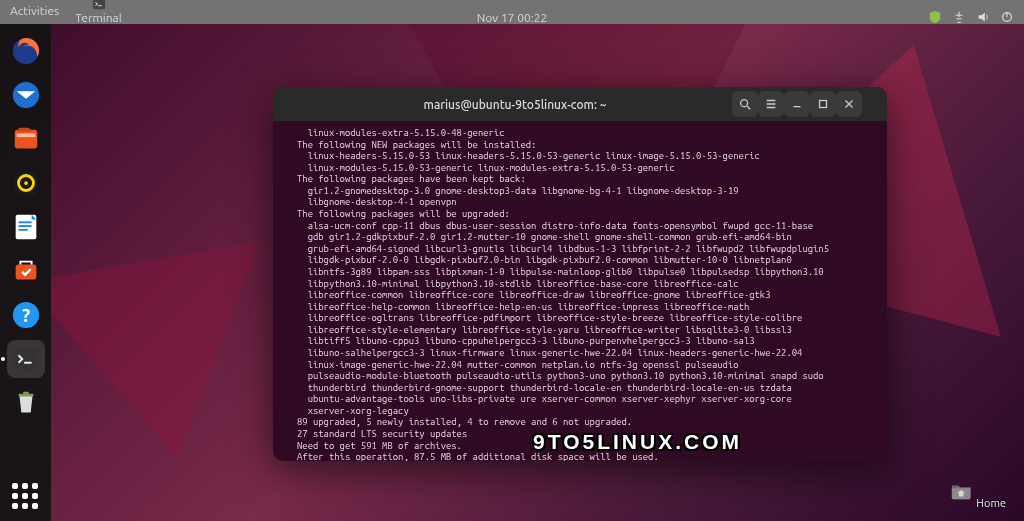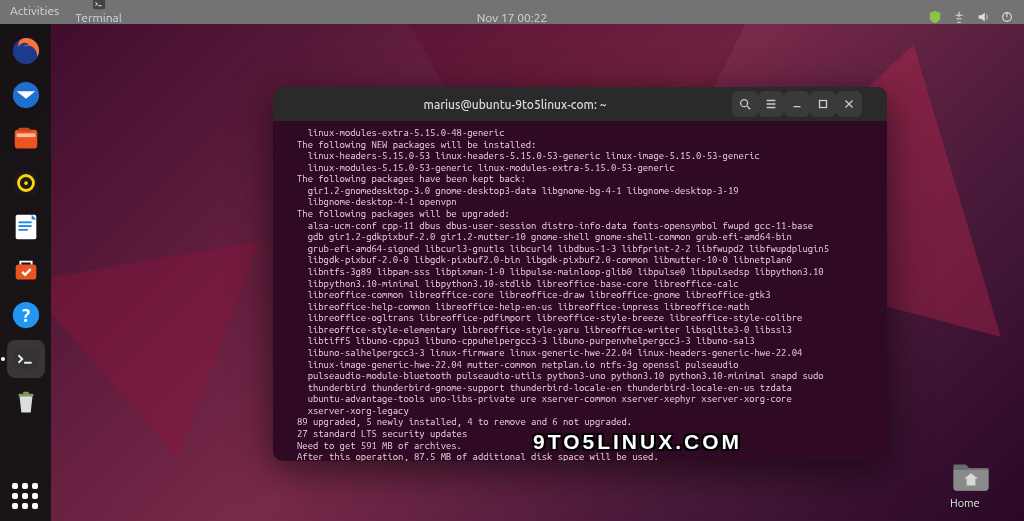--- a/index.html
+++ b/index.html
@@ -49,21 +49,21 @@
   .apps-grid {
     width:28px; height:28px; margin-bottom:10px;
     display:grid; grid-template-columns:repeat(3,6px); grid-template-rows:repeat(3,6px);
     gap:4px;
   }
   .apps-grid span { background:#fff; border-radius:2px; }
 
   
   .desk-folder {
     position:absolute; right:18px; bottom:12px; width:56px;
-    display:flex; flex-direction:column; align-items:flex-start; gap:4px;
+    display:flex; flex-direction:row; align-items:flex-end; gap:4px;
     color:#eee; font-size:11px; text-shadow:0 1px 2px #000; z-index:30;
   }
   .folder-icon { width:42px; height:36px; }
 
   
   .terminal {
     position:absolute; left:273px; top:87px; width:614px; height:374px;
     background:#300a24; border-radius:10px; overflow:hidden;
     box-shadow:0 10px 40px rgba(0,0,0,.6); z-index:35;
     display:flex; flex-direction:column;

